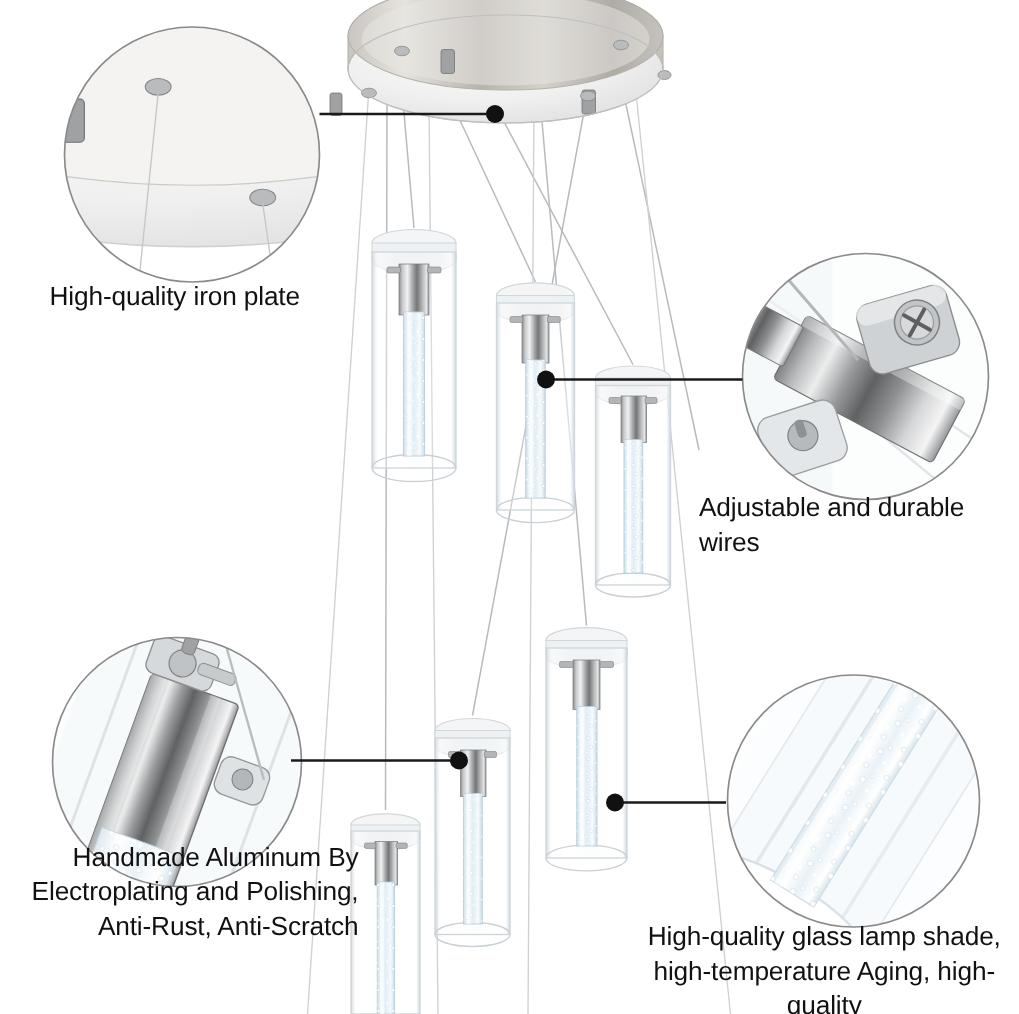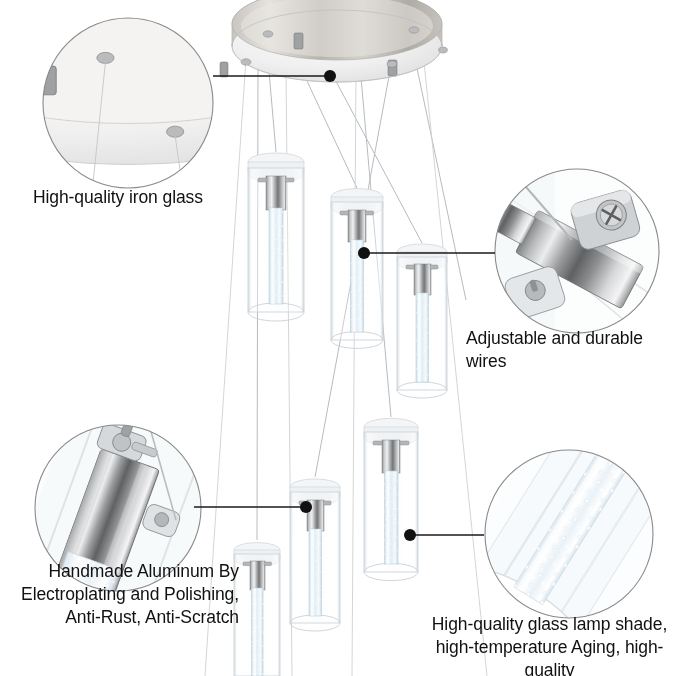--- a/index.html
+++ b/index.html
@@ -422,21 +422,21 @@
         </g>
       </g>
       <circle cx="569" cy="534" r="84" fill="none" stroke="#8a8a8a" stroke-width="1.1"></circle>
     </g>
     <g>
       <line x1="484" y1="535" x2="410" y2="535" stroke="#1a1a1a" stroke-width="1.6"></line>
       <circle cx="410" cy="535" r="6" fill="#111111"></circle>
     </g>
   </svg>
 
-  <div class="caption cap-iron">High-quality iron glass</div>
+  <div class="caption cap-iron">High-quality iron plate</div>
 
   <div class="caption cap-wires">Adjustable and durable wires</div>
 
   <div class="caption cap-alum">Handmade Aluminum By
 Electroplating and Polishing,
 Anti-Rust, Anti-Scratch</div>
 
   <div class="caption cap-glass">High-quality glass lamp shade,
 high-temperature Aging, high-quality
 lead energy-saving source</div>

